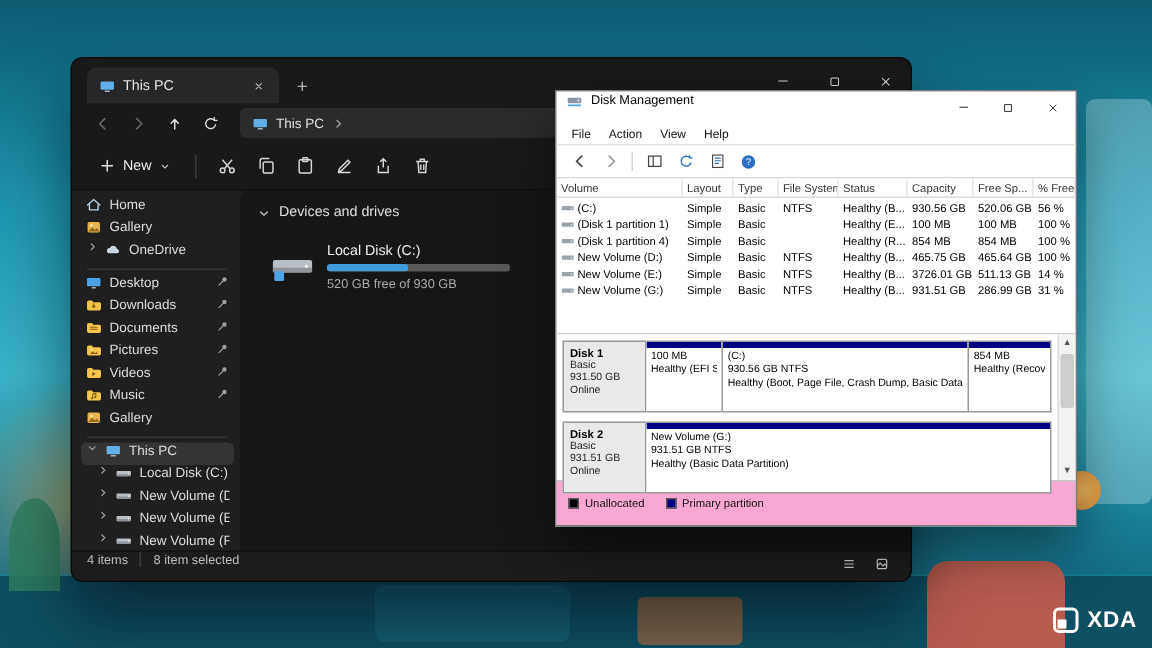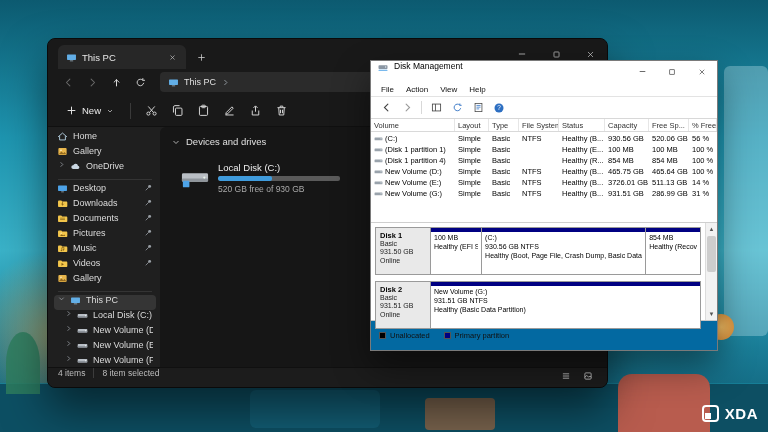--- a/index.html
+++ b/index.html
@@ -87,21 +87,21 @@
   .dm-graph{flex:1;background:#fff;position:relative;padding:4px 16px 2px 4px;min-height:0}
   .disk-row{display:flex;height:48px;margin-bottom:6px}
   .disk-head{width:56px;flex:0 0 auto;border:1px solid #9a9a9a;background:#e9e9e9;padding:3px 4px;line-height:1.2}
   .dh-name{font-size:7.5px;font-weight:bold}
   .dh-line{font-size:7px;color:#222}
   .disk-parts{flex:1;display:flex;border:1px solid #9a9a9a;border-left:none;min-width:0}
   .part{position:relative;border-right:1px solid #9a9a9a;background:#fff;padding:6px 3px 2px;overflow:hidden}
   .part:last-child{border-right:none}
   .part-stripe{position:absolute;left:0;top:0;right:0;height:4px}
   .pl{font-size:7px;line-height:1.25;white-space:nowrap;overflow:hidden}
-  .dm-legend{height:30px;background:#0369a1;border-top:1px solid #c8c8c8;display:flex;align-items:center;gap:14px;padding:0 8px;flex:0 0 auto}
+  .dm-legend{height:30px;background:#f9a8d4;border-top:1px solid #c8c8c8;display:flex;align-items:center;gap:14px;padding:0 8px;flex:0 0 auto}
   .lg-item{display:flex;align-items:center;gap:4px;font-size:7.5px;color:#111}
   .lg-sq{width:7px;height:7px;border:1px solid #555}
   .dm-scroll{position:absolute;right:0;top:0;bottom:0;width:12px;background:#f2f2f2;border-left:1px solid #dcdcdc}
   .sc-arrow{height:12px;display:flex;align-items:center;justify-content:center;font-size:6px;color:#555}
   .sc-thumb{position:absolute;left:1px;right:1px;top:13px;height:36px;background:#cdcdcd;border-radius:2px}
   .sc-down{position:absolute;bottom:0;left:0;right:0}
 
   
   .xda{position:absolute;right:10px;bottom:10px;display:flex;align-items:center;gap:6px;z-index:3}
   .xda-icon{width:17px;height:17px;border:2.5px solid #fff;border-radius:4px;position:relative}
@@ -353,38 +353,38 @@
           <span class="sb-pin">
               <svg class="i9" viewBox="0 0 16 16">
                 <circle cx="10" cy="6" r="2.6" fill="#9aa0a6"></circle>
                 <path d="M8 8 3.5 12.5" stroke="#9aa0a6" stroke-width="1.4" stroke-linecap="round"></path>
               </svg>
             </span>
         </div>
         <div class="sb-item">
           <svg class="i12" viewBox="0 0 16 16">
               <path d="M1.5 5c0-.8.7-1.5 1.5-1.5h3.2L7.6 5h5.9c.8 0 1.5.7 1.5 1.5v5c0 .8-.7 1.5-1.5 1.5H3c-.8 0-1.5-.7-1.5-1.5z" fill="#f3c64b"></path>
-              <path d="M7 11V6.8l3-.6V10" stroke="#7c5a12" stroke-width="1" fill="none"></path>
-              <circle cx="6.3" cy="11" r="1" fill="#7c5a12"></circle>
-              <circle cx="9.3" cy="10" r="1" fill="#7c5a12"></circle>
-            </svg>
-          <span class="sb-label">Music</span>
+              <path d="M6.5 7.2v4l3.6-2z" fill="#7c5a12"></path>
+            </svg>
+          <span class="sb-label">Videos</span>
           <span class="sb-pin">
               <svg class="i9" viewBox="0 0 16 16">
                 <circle cx="10" cy="6" r="2.6" fill="#9aa0a6"></circle>
                 <path d="M8 8 3.5 12.5" stroke="#9aa0a6" stroke-width="1.4" stroke-linecap="round"></path>
               </svg>
             </span>
         </div>
         <div class="sb-item">
           <svg class="i12" viewBox="0 0 16 16">
               <path d="M1.5 5c0-.8.7-1.5 1.5-1.5h3.2L7.6 5h5.9c.8 0 1.5.7 1.5 1.5v5c0 .8-.7 1.5-1.5 1.5H3c-.8 0-1.5-.7-1.5-1.5z" fill="#f3c64b"></path>
-              <path d="M6.5 7.2v4l3.6-2z" fill="#7c5a12"></path>
-            </svg>
-          <span class="sb-label">Videos</span>
+              <path d="M7 11V6.8l3-.6V10" stroke="#7c5a12" stroke-width="1" fill="none"></path>
+              <circle cx="6.3" cy="11" r="1" fill="#7c5a12"></circle>
+              <circle cx="9.3" cy="10" r="1" fill="#7c5a12"></circle>
+            </svg>
+          <span class="sb-label">Music</span>
           <span class="sb-pin">
               <svg class="i9" viewBox="0 0 16 16">
                 <circle cx="10" cy="6" r="2.6" fill="#9aa0a6"></circle>
                 <path d="M8 8 3.5 12.5" stroke="#9aa0a6" stroke-width="1.4" stroke-linecap="round"></path>
               </svg>
             </span>
         </div>
         <div class="sb-item">
           <svg class="i12" viewBox="0 0 16 16">
               <rect x="2" y="3" width="12" height="10" rx="1.5" fill="#e8b64c"></rect>

